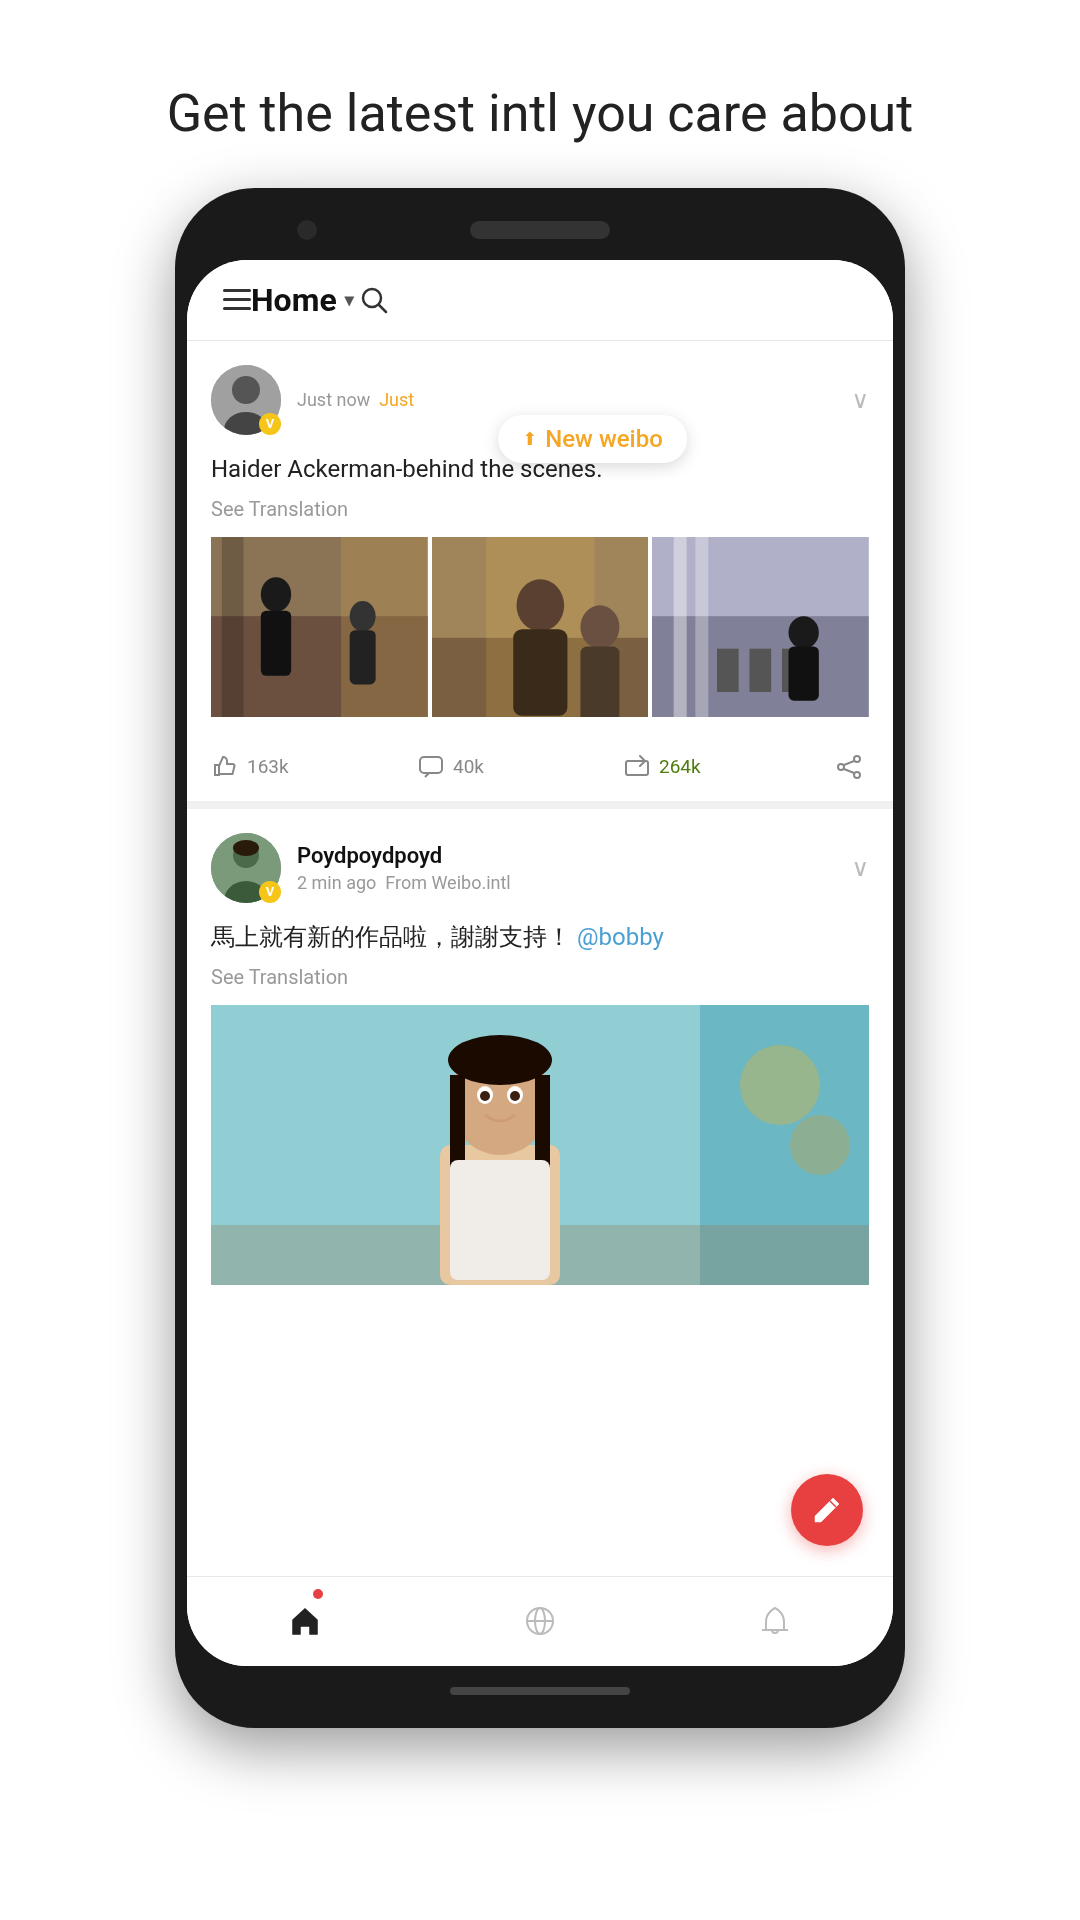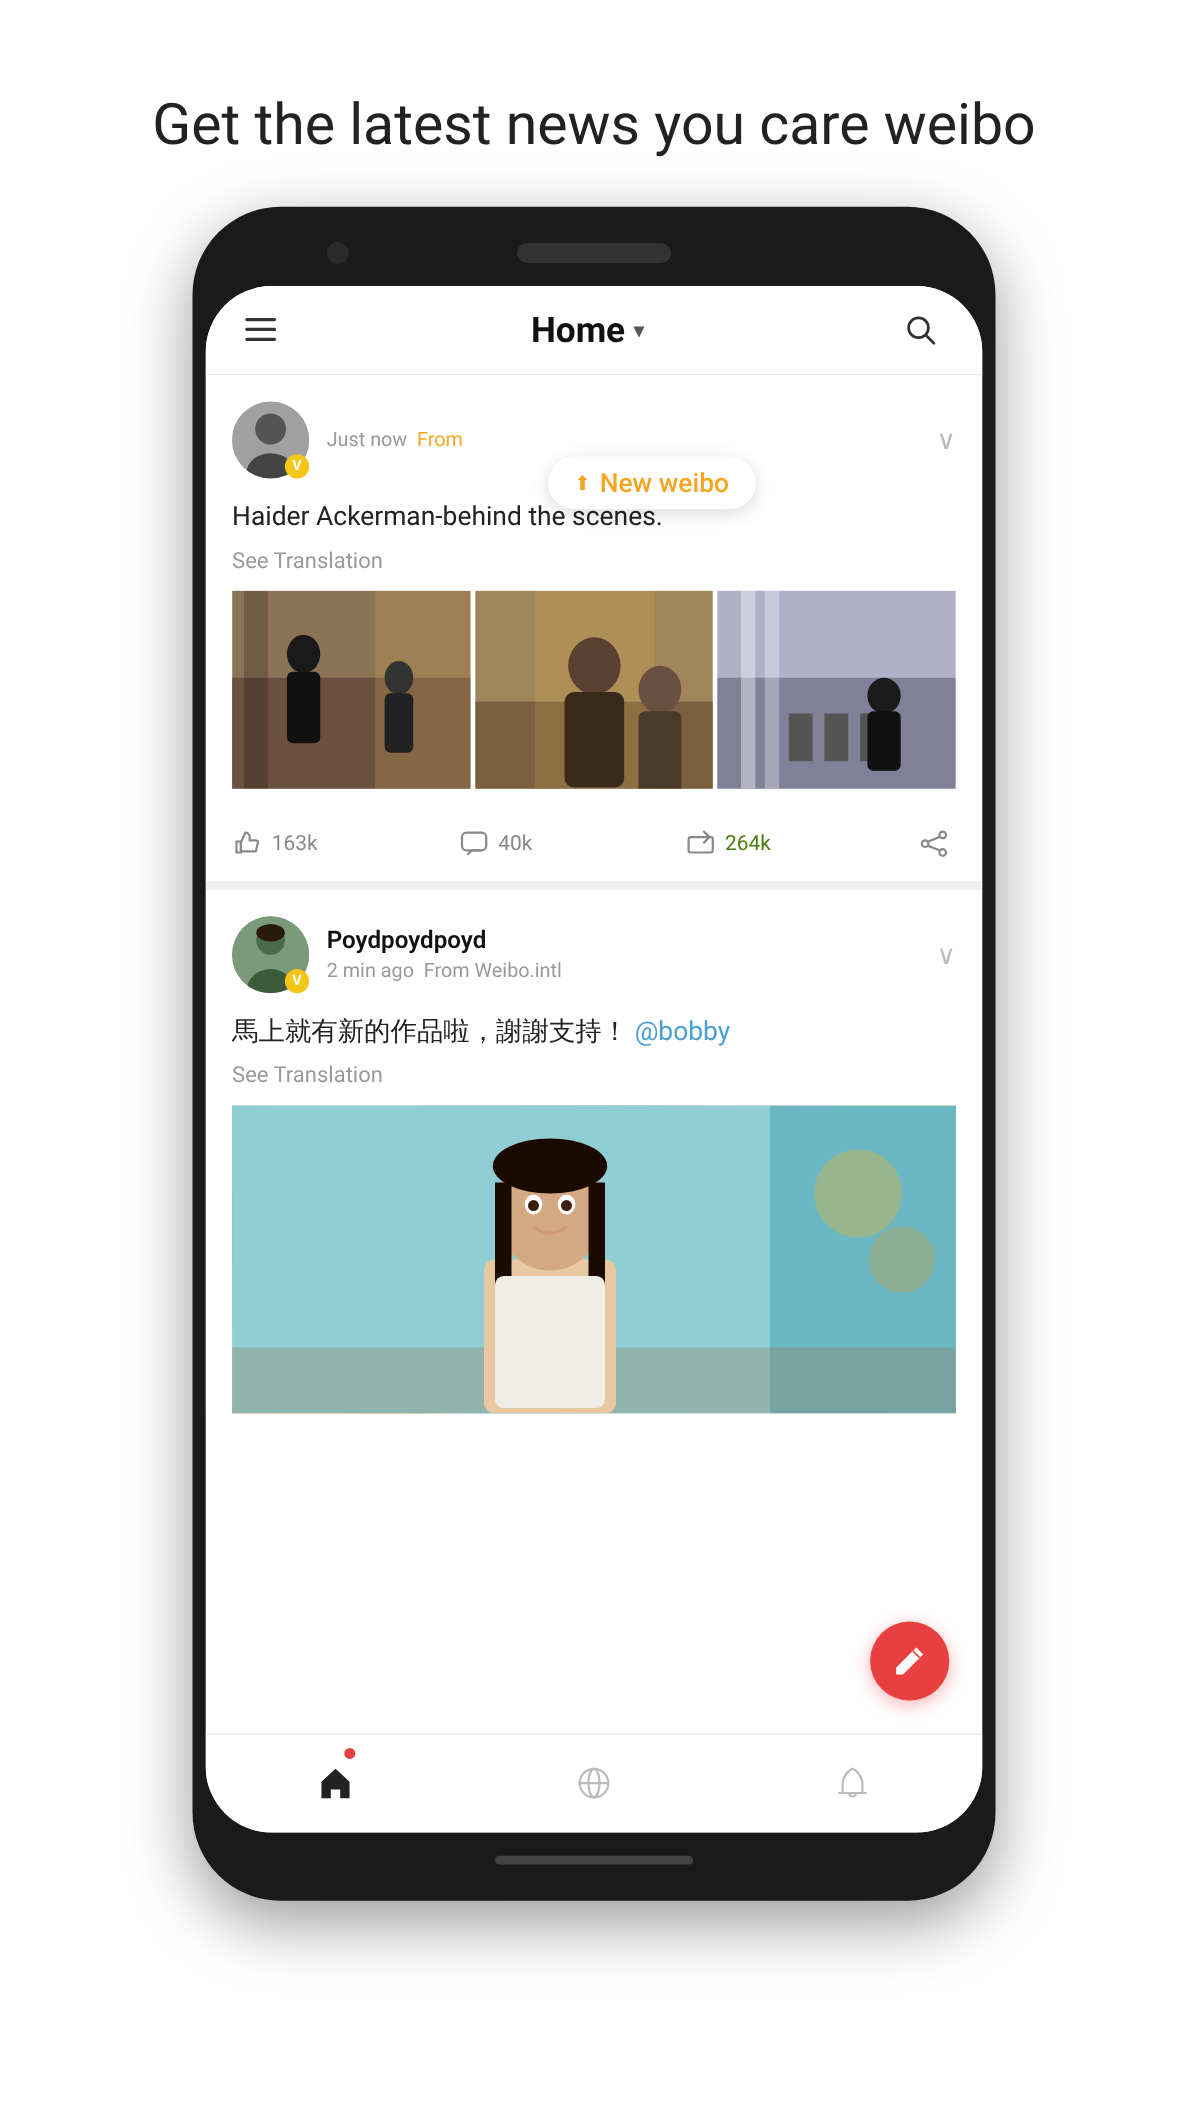--- a/index.html
+++ b/index.html
@@ -123,21 +123,20 @@
     .battery-icon {
       width: 28px;
       height: 14px;
     }
 
     
     .app-header {
       background: #fff;
       display: flex;
       align-items: center;
-      justify-content: space-between;
       padding: 20px 36px;
       border-bottom: 1px solid #e8e8e8;
     }
 
     .hamburger-icon {
       display: flex;
       flex-direction: column;
       gap: 6px;
       cursor: pointer;
     }
@@ -404,21 +403,21 @@
       width: 100%;
       height: 280px;
       background: linear-gradient(160deg, #87CEEB 0%, #6AAFE6 15%, #5BA0D0 25%, #F5C5A0 40%, #E8B080 55%, #D4A060 65%, #89CFF0 70%, #B8DFF0 80%, #D4EAF5 100%);
       position: relative;
       overflow: hidden;
     }
   </style>
 </head>
 <body>
 
-<div class="page-headline">Get the latest news you care weibo</div>
+<div class="page-headline">Get the latest intl you care about</div>
 
 <div class="phone-wrapper">
   <div class="phone-outer">
     <div class="phone-top-bar">
       <div class="phone-camera"></div>
       <div class="phone-speaker"></div>
     </div>
 
     <div class="phone-screen">
 
@@ -457,21 +456,21 @@
                   <rect width="70" height="70" fill="#a0a0a0"></rect>
                   <circle cx="35" cy="25" r="14" fill="#555"></circle>
                   <ellipse cx="35" cy="65" rx="22" ry="18" fill="#444"></ellipse>
                 </svg>
               </div>
               <div class="avatar-v-badge">V</div>
             </div>
             <div class="post-user-info">
               <div class="post-meta">
                 <span>Just now</span>&nbsp;
-                <span style="color:#f5a623;">From</span>
+                <span style="color:#f5a623;">Just</span>
               </div>
             </div>
             <div class="post-chevron">∨</div>
           </div>
 
           <div class="post-text">Haider Ackerman-behind the scenes.</div>
           <div class="see-translation">See Translation</div>
 
           <div class="image-grid-3">
             <div class="image-cell">

